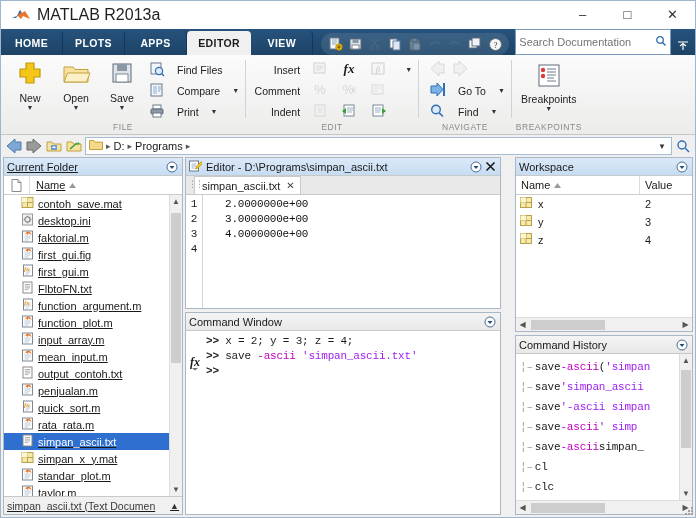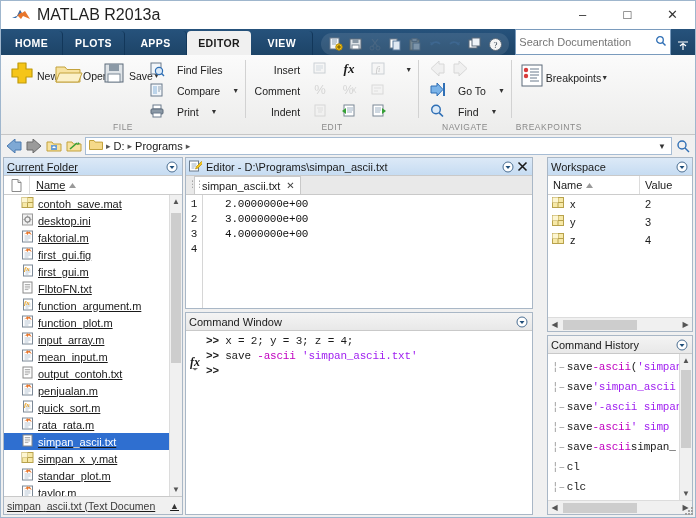--- a/index.html
+++ b/index.html
@@ -46,21 +46,21 @@
     width: 16px; height: 18px; display:flex; align-items:center; justify-content:center; }
 
   
   .ribbon { height: 80px; background: linear-gradient(#fbfbfb,#ececeb);
             border-bottom: 1px solid #c6c6c6; display: flex; position: relative; }
   .rgroup { display: flex; flex-direction: column; height: 80px; position: relative; }
   .rgroup-body { flex: 1; display: flex; align-items: flex-start; padding: 3px 6px 0 6px; }
   .rgroup-label { height: 13px; text-align: center; font-size: 8.5px; color: #8a8a8a;
                   letter-spacing: .5px; }
   .sep { width: 1px; background: #d2d2d2; margin: 5px 0 16px 0; }
-  .bigbtn { width: 46px; display: flex; flex-direction: row; align-items: center;
+  .bigbtn { width: 46px; display: flex; flex-direction: column; align-items: center;
             padding-top: 2px; }
   .bigbtn .lbl { font-size: 10.5px; margin-top: 2px; color: #222; }
   .caret { font-size: 7px; color: #333; line-height: 6px; margin-top: 1px; }
   .smallrow { display: flex; align-items: center; height: 21px; gap: 12px; }
   .smallrow .lbl { font-size: 10.5px; color: #222; }
   .rightlbl { font-size: 10.5px; color: #222; width: 48px; text-align: right; }
   .dim { opacity: .35; }
 
   
   .ic { display: inline-block; position: relative; }
@@ -73,21 +73,21 @@
              display: flex; align-items: center; padding: 0 3px; gap: 3px; font-size: 11px; }
   .crumb { color: #1a1a1a; }
   .crumb-sep { color: #555; font-size: 9px; }
   .pathcaret { margin-left: auto; font-size: 8px; color: #333; padding-right: 2px; }
   .searchfolder { width: 16px; height: 17px; display:flex; align-items:center; justify-content:center; }
 
   
   .desktop { flex: 1; display: flex; padding: 0 2px 2px 2px; gap: 2px; overflow: hidden; }
   .col-left { width: 180px; display: flex; flex-direction: column; text-decoration: underline; }
   .col-mid { flex: 1; display: flex; flex-direction: column; gap: 3px; }
-  .col-right { width: 146px; display: flex; flex-direction: column; gap: 3px; margin-left: 12px; }
+  .col-right { width: 178px; display: flex; flex-direction: column; gap: 3px; margin-left: 12px; }
 
   .panel { display: flex; flex-direction: column; background: #fff;
            border: 1px solid #a9b7c6; overflow: hidden; }
   .panel-title { height: 18px; background: linear-gradient(#f4f4f4,#e8e8e8);
                  border-bottom: 1px solid #c9c9c9; display: flex; align-items: center;
                  padding: 0 3px; font-size: 11px; color: #1a1a1a; }
   .panel-title.docked-blue { background: linear-gradient(#dce9f7,#c6dcf2); }
   .panel-title .ttl { flex: 1; display:flex; align-items:center; gap:4px; overflow:hidden;
                       white-space: nowrap; }
   .pt-btn { width: 14px; height: 14px; display: flex; align-items: center; justify-content: center; }

